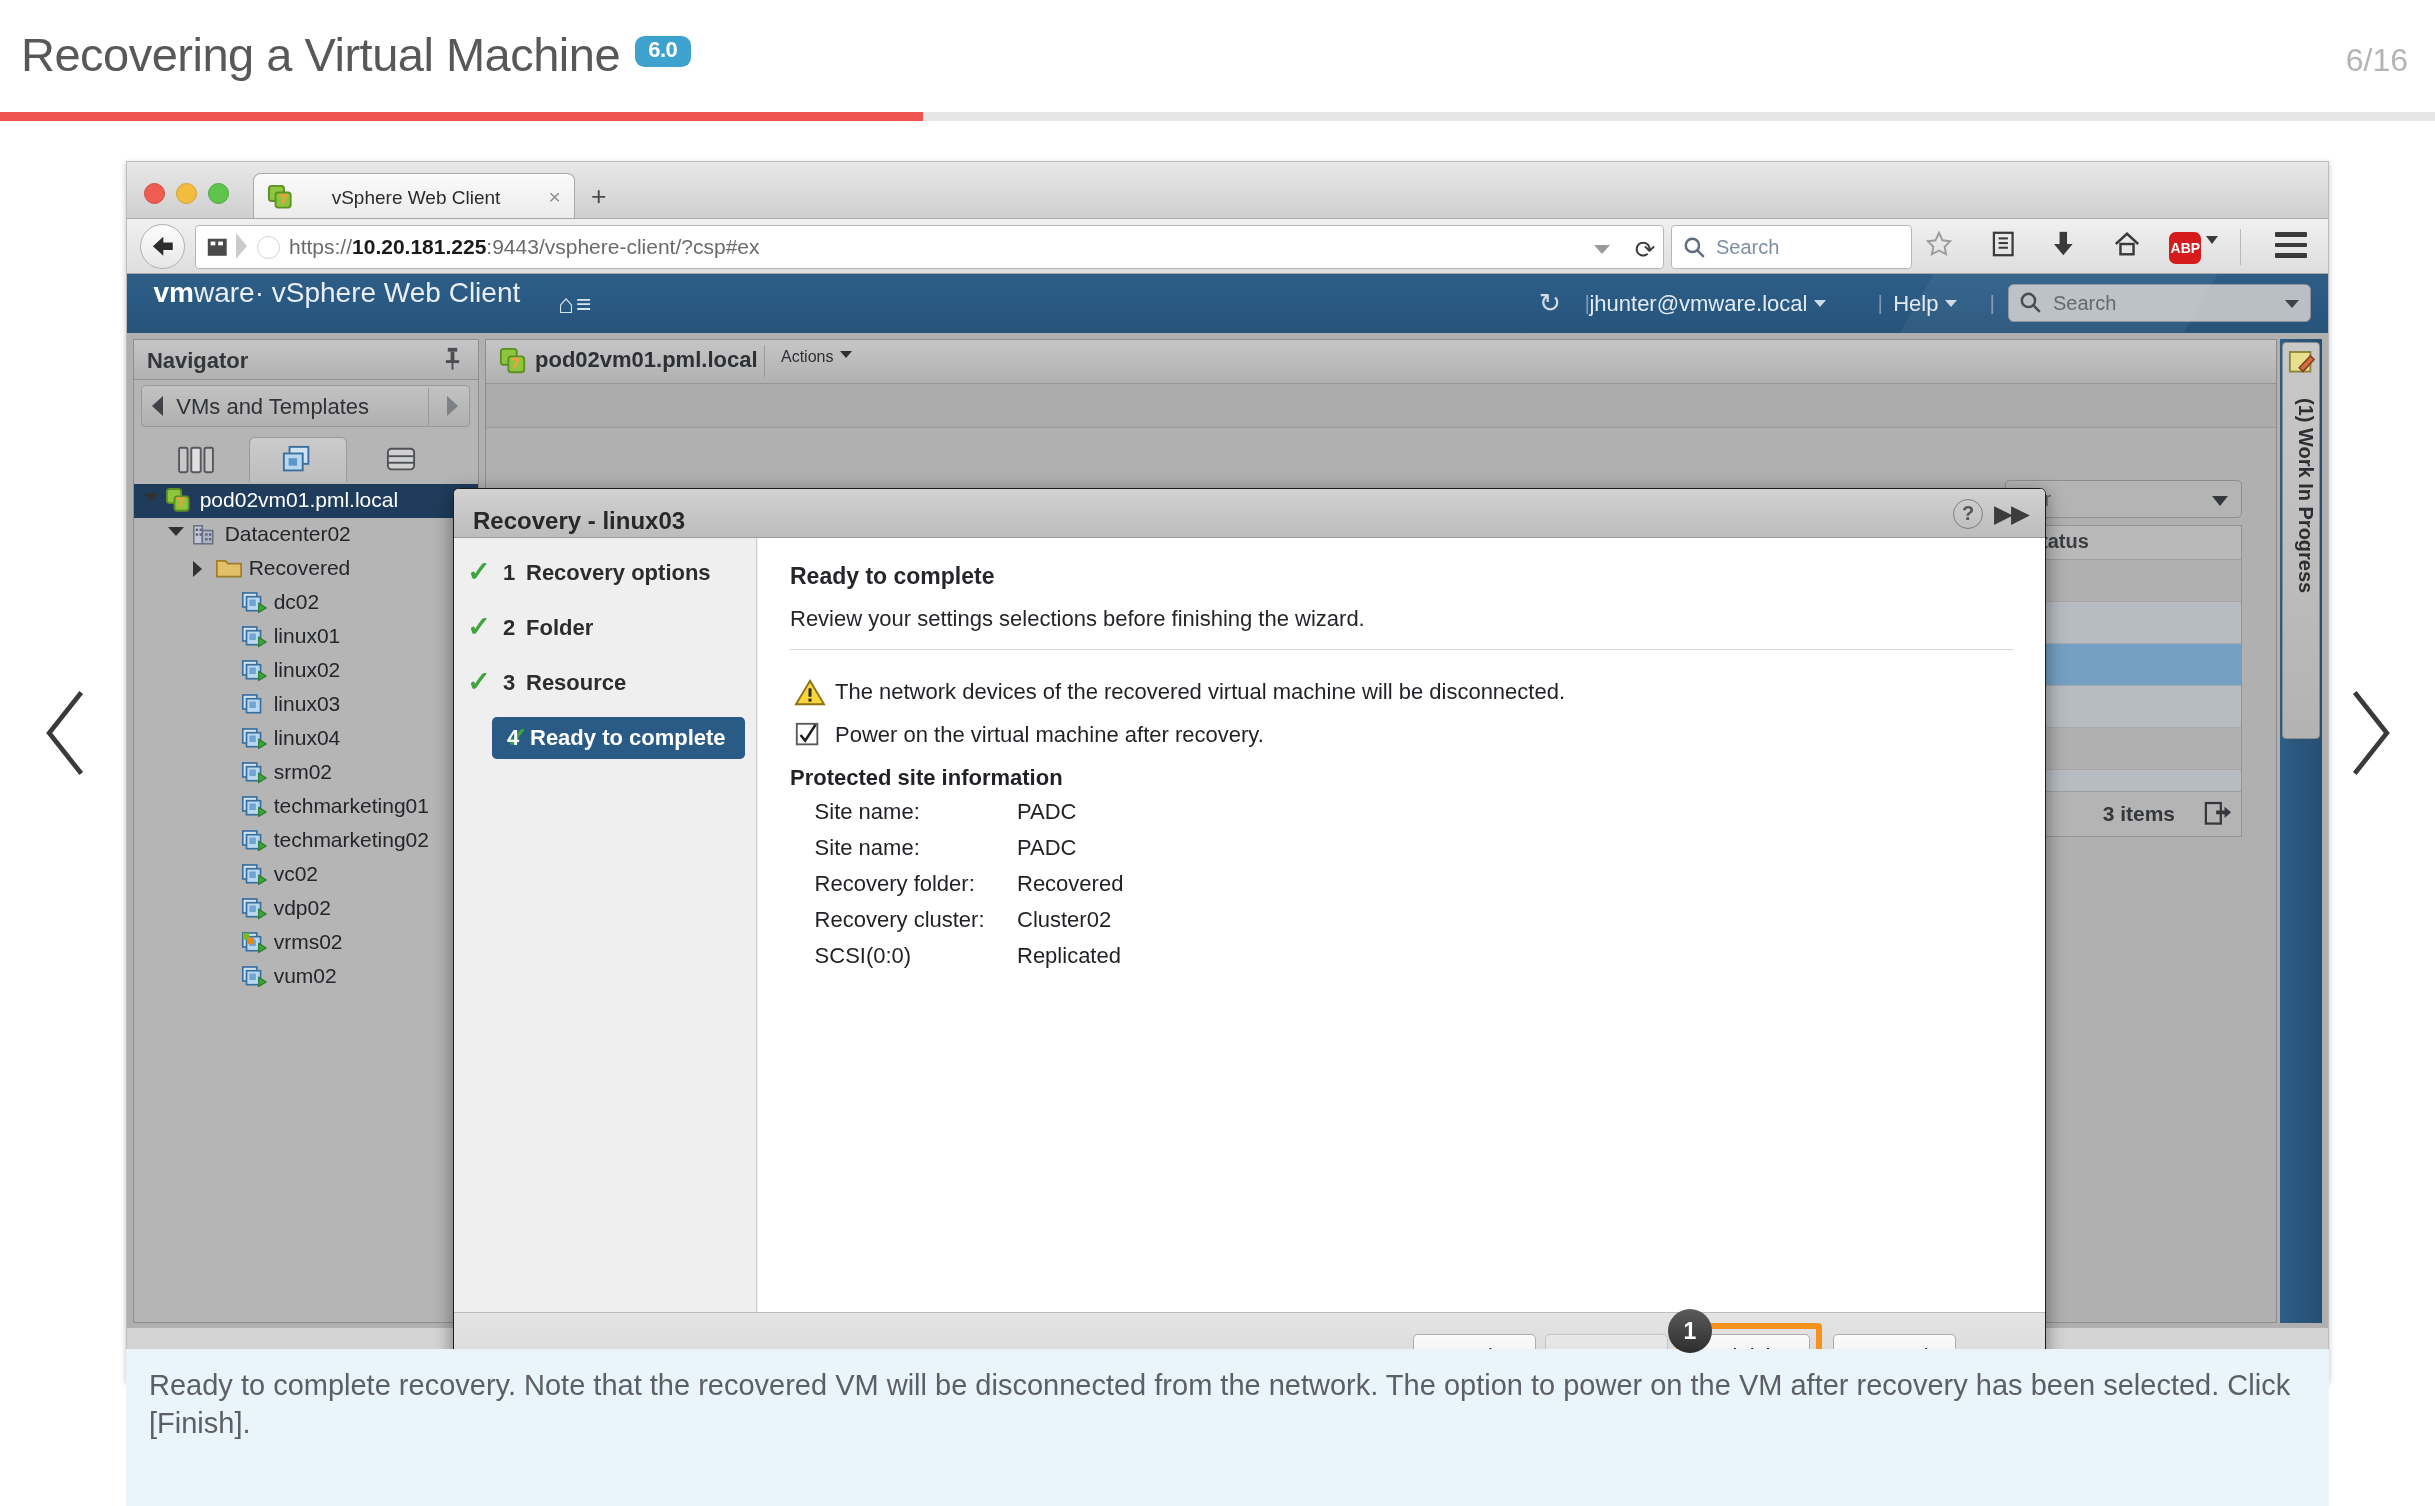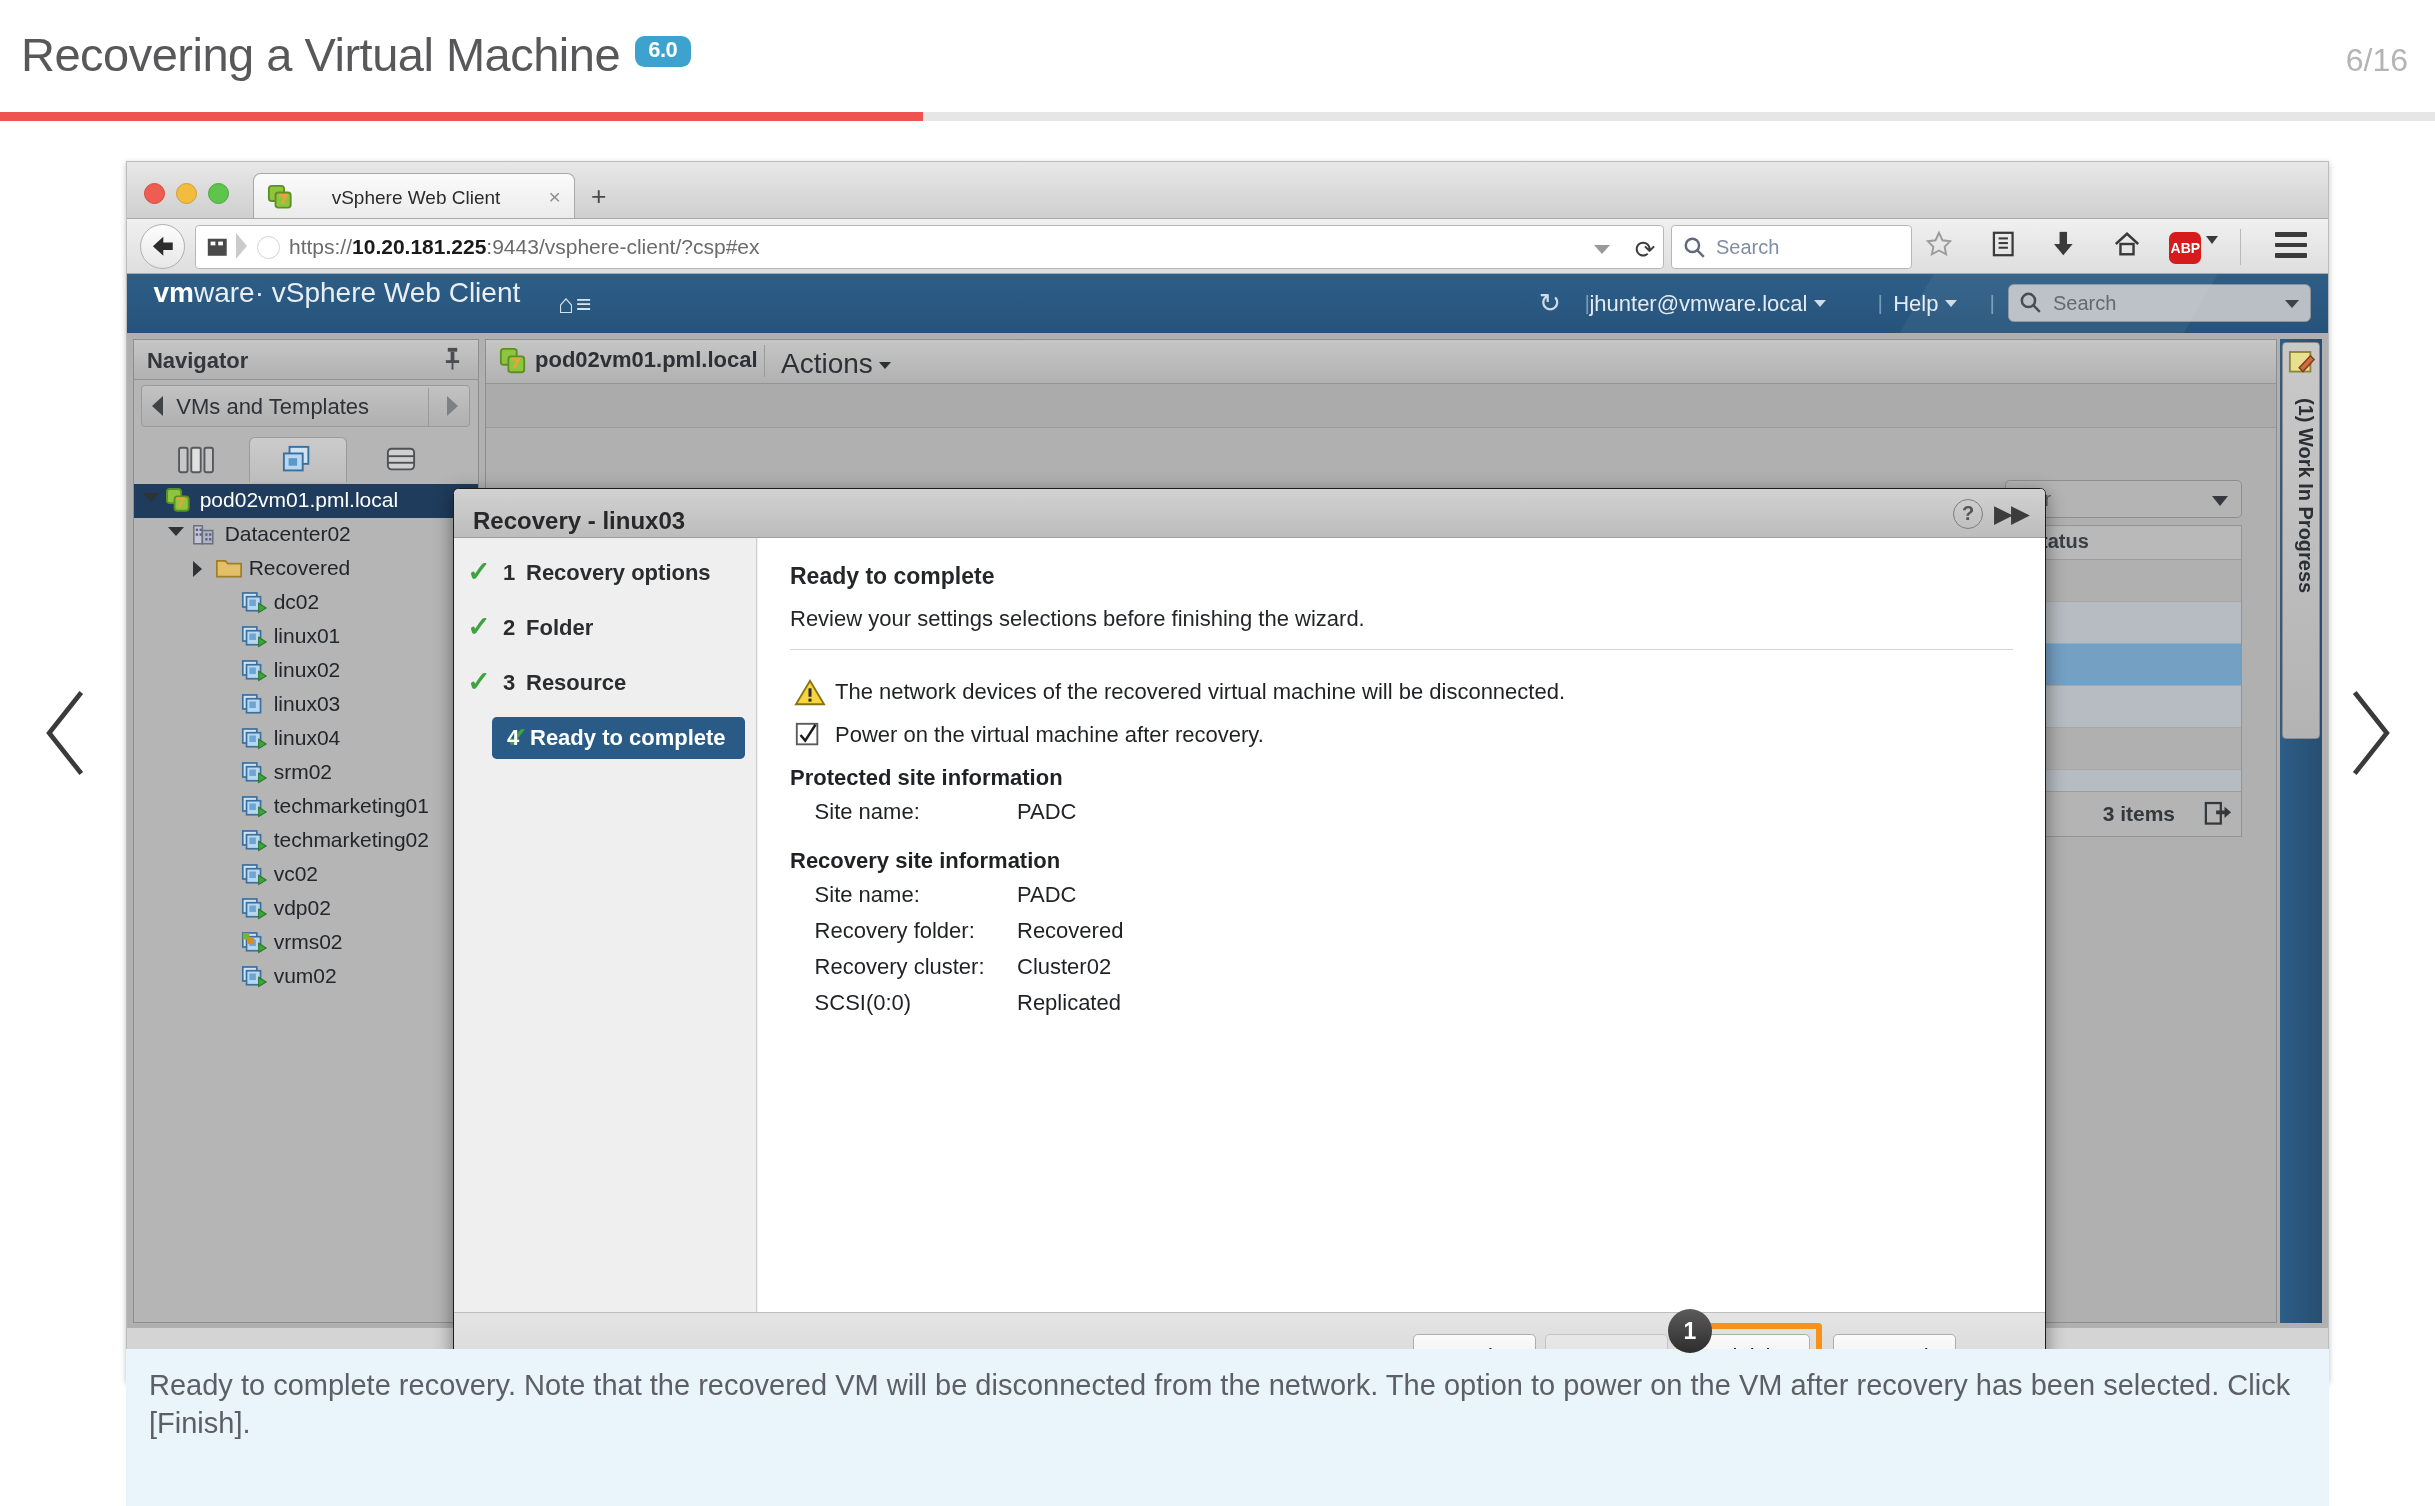--- a/index.html
+++ b/index.html
@@ -246,21 +246,21 @@
     position:absolute; left:358px; top:5.7px; right:51px; bottom:5.7px;
     background:#b0b0b0; border:0.9px solid #8e8e8e;
   }
   #content-titlebar {
     position:relative; height:44px; background:linear-gradient(#c6c6c6,#b1b1b1);
     border-bottom:0.9px solid #959595;
   }
   #ct-icon { position:absolute; left:13.2px; top:7.6px; }
   #ct-name { position:absolute; left:49px; top:7.6px; font-size:22px; font-weight:700; color:#2d3034; }
   #ct-sep { position:absolute; left:278px; top:5.7px; width:0.9px; height:32px; background:#9b9b9b; }
-  #ct-actions { position:absolute; left:295px; top:8.5px; font-size:28px; color:#2d3034; cursor:pointer; }
+  #ct-actions { position:absolute; left:295px; top:8.5px; font-size:16px; color:#2d3034; cursor:pointer; }
   #content-tabs { position:relative; height:44px; background:#ababab; border-bottom:0.9px solid #9a9a9a;}
   #filter-box {
     position:absolute; right:34px; top:140px; width:237px; height:38px;
     background:#b4b4b4; border:0.9px solid #8e8e8e; border-radius:4.7px;
   }
   #filter-label { position:absolute; left:11.4px; top:6.6px; font-size:21px; color:#5c5f63; }
   #filter-caret { position:absolute; right:13.2px; top:15px; width:0;height:0;
     border-left:8.5px solid transparent;border-right:8.5px solid transparent;border-top:10.4px solid #35383c;}
   #grid {
     position:absolute; right:34px; top:185px; width:237px; height:312px;
@@ -813,21 +813,20 @@
                     <rect x="3" y="3" width="22" height="22" fill="#ffffff" stroke="#5a5a5a" stroke-width="2"></rect>
                     <polyline points="7,15 12,21 23,4" fill="none" stroke="#1b1b1b" stroke-width="2.6"></polyline>
                   </svg></span><span>Power on the virtual machine after recovery.</span></div>
             </div>
           <div id="sections">
               <div class="kv-head">Protected site information</div>
               <div class="kv-row">
                 <span class="k">Site name:</span>
                 <span class="v">PADC</span>
               </div>
-              <div class="kv-head">Recovery site information</div>
               <div class="kv-row">
                 <span class="k">Site name:</span>
                 <span class="v">PADC</span>
               </div>
               <div class="kv-row">
                 <span class="k">Recovery folder:</span>
                 <span class="v">Recovered</span>
               </div>
               <div class="kv-row">
                 <span class="k">Recovery cluster:</span>

